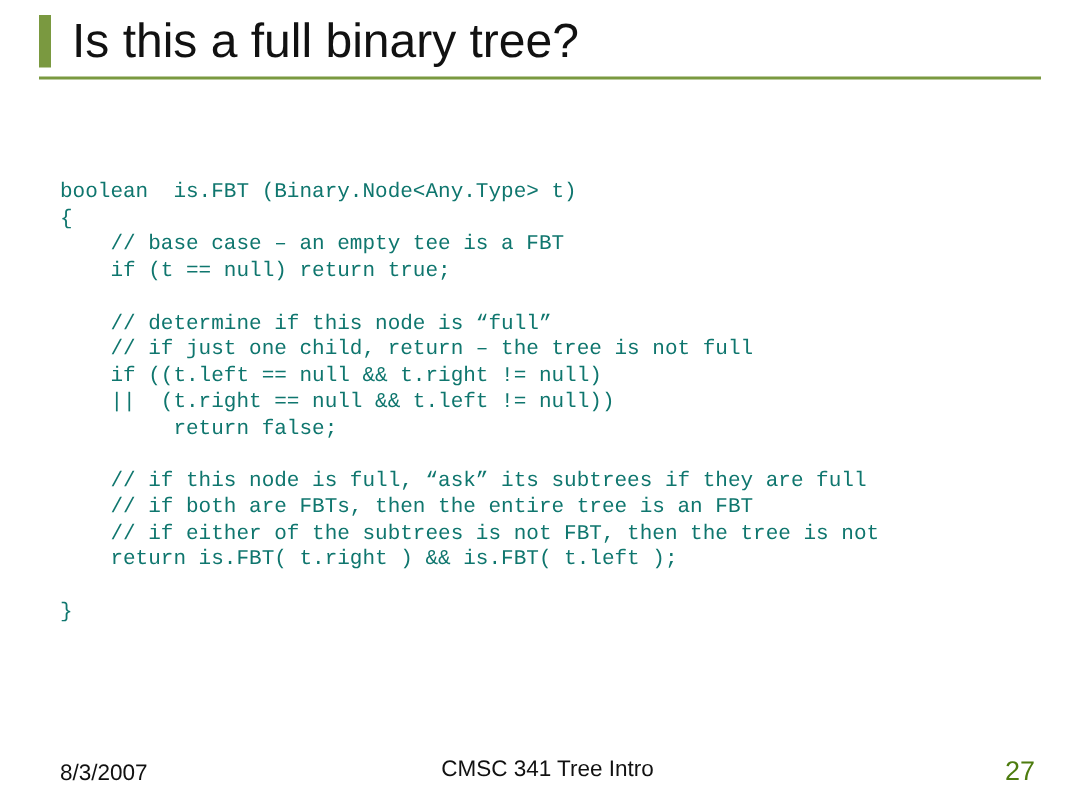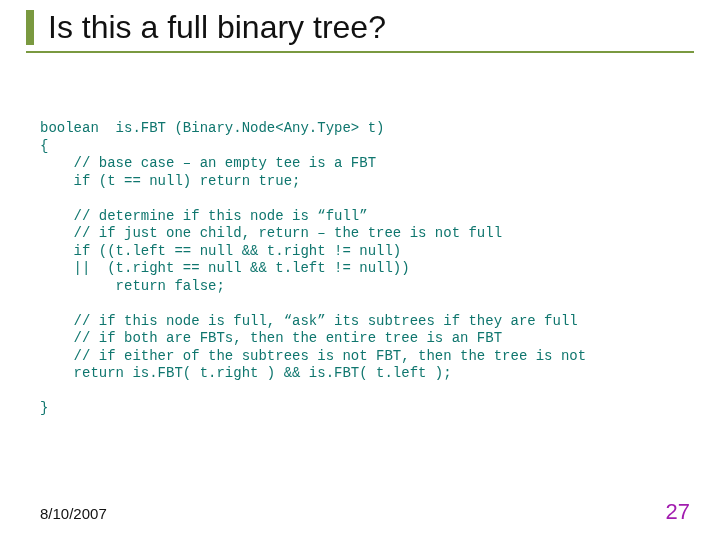--- a/index.html
+++ b/index.html
@@ -61,22 +61,22 @@
     justify-content: space-between;
     align-items: baseline;
   }
   .footer .center {
     position: absolute;
     left: 0;
     right: 0;
     text-align: center;
   }
   .footer .right {
-    color: #a21caf;
-    font-size: 22px;
+    color: #4d7c0f;
+    font-size: 18px;
   }
 </style>
 </head>
 <body>
 
 <div class="slide">
 
   <div class="title-wrap">
     <h1 class="title">Is this a full binary tree?</h1>
     <div class="title-underline"></div>
@@ -94,17 +94,18 @@
          return false;
 
     // if this node is full, “ask” its subtrees if they are full
     // if both are FBTs, then the entire tree is an FBT
     // if either of the subtrees is not FBT, then the tree is not
     return is.FBT( t.right ) &amp;&amp; is.FBT( t.left );
 
 }</div>
 
   <div class="footer">
-    <span>8/10/2007</span>
+    <span>8/3/2007</span>
+    <span class="center">CMSC 341 Tree Intro</span>
     <span class="right">27</span>
   </div>
 
 </div>
 
 </body></html>

